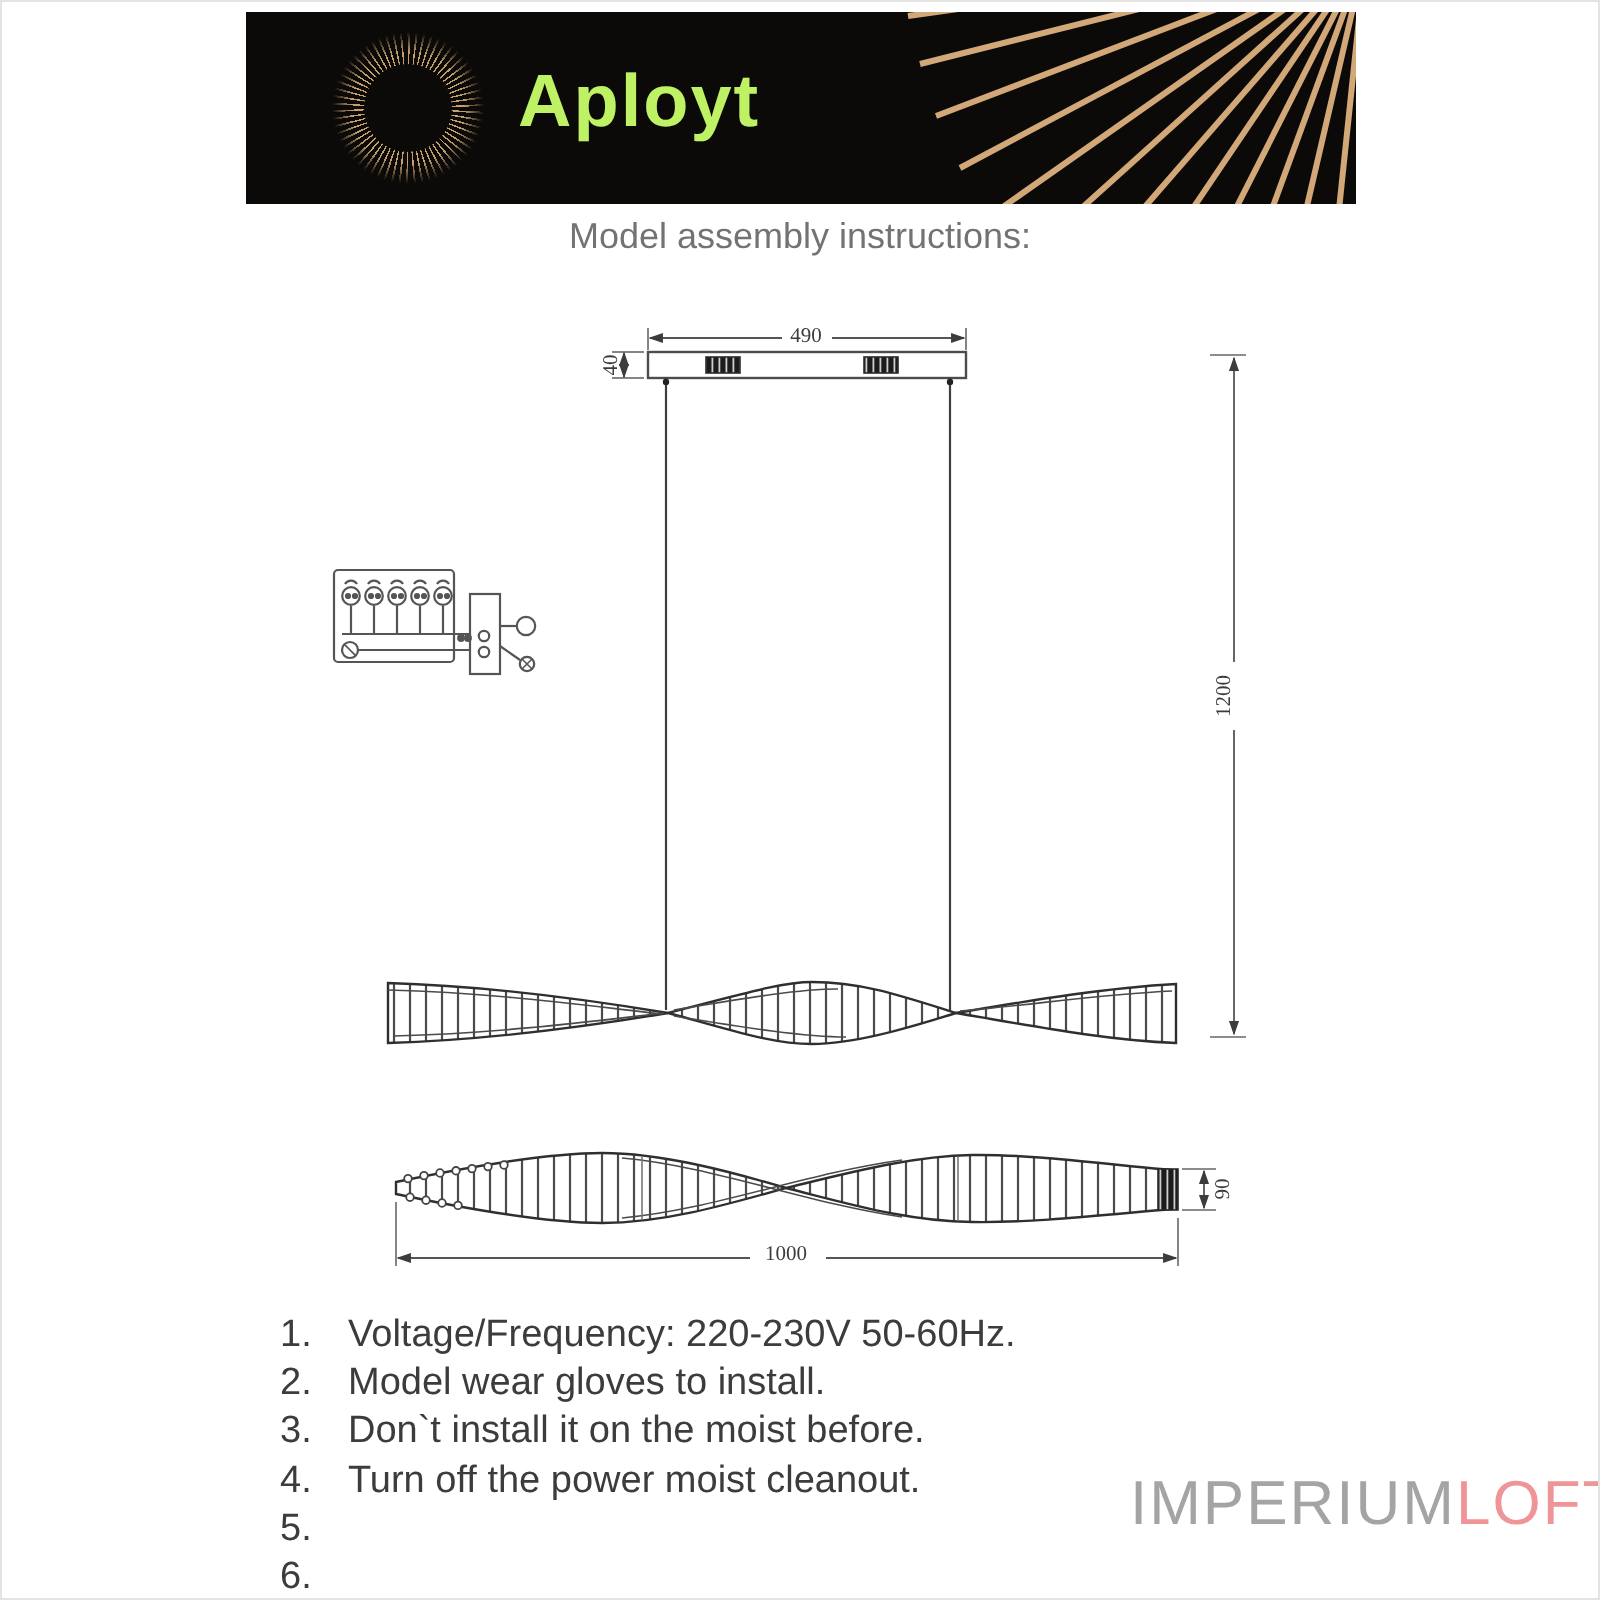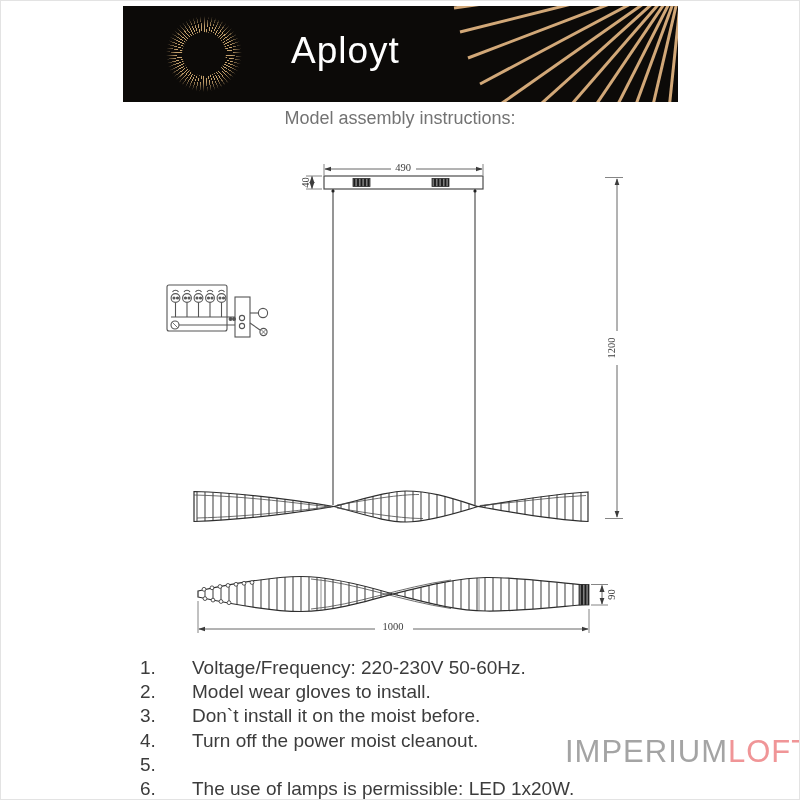--- a/index.html
+++ b/index.html
@@ -6,37 +6,37 @@
   .page{position:relative;width:798px;height:798px;border:1px solid #e3e3e3;background:#fff;
         font-family:"Liberation Sans",sans-serif;overflow:hidden;}
 
   
   .banner{position:absolute;left:122px;top:5px;width:555px;height:96px;background:#0c0a08;overflow:hidden;}
   .starburst{position:absolute;left:37px;top:4px;width:88px;height:88px;border-radius:50%;
      background:repeating-conic-gradient(#c3a06c 0deg 1.6deg, rgba(0,0,0,0) 1.6deg 5.8deg);
      -webkit-mask-image:radial-gradient(circle, transparent 0 21%, #000 27% 45%, transparent 61%);
      mask-image:radial-gradient(circle, transparent 0 21%, #000 27% 45%, transparent 61%);}
   .starcore{position:absolute;left:59px;top:26px;width:44px;height:44px;border-radius:50%;background:#0c0a08;}
-  .brand{position:absolute;left:136px;top:24px;font-size:37px;font-weight:400;letter-spacing:1px;
-         color:#ffffff;margin-left:32px;}
+  .brand{position:absolute;left:136px;top:24px;font-size:37px;font-weight:700;letter-spacing:1px;
+         color:#bef264;}
   .fan{position:absolute;right:0;top:0;}
 
   
   .title-block{position:absolute;left:0;top:106px;width:100%;text-align:center;color:#737373;}
   .title-line{font-size:18px;line-height:22px;}
 
   
   .drawing{position:absolute;left:130px;top:155px;}
   .dimtxt{font-family:"Liberation Serif",serif;font-size:10.5px;fill:#3c3c3c;}
 
   
   .instructions{position:absolute;left:0;top:656px;width:100%;z-index:2;}
   .row{display:flex;padding-left:139px;height:24.2px;align-items:flex-start;color:#3c3c3c;}
   .num{width:23px;font-size:19px;flex:none;}
-  .txt{font-size:19px;margin-left:29px;white-space:nowrap;}
+  .txt{font-size:19px;margin-left:11px;white-space:nowrap;}
 
   
   .watermark{position:absolute;left:564px;top:733px;z-index:1;font-size:31px;font-weight:400;
              letter-spacing:1px;white-space:nowrap;}
   .wm1{color:rgba(148,148,148,0.85);}
   .wm2{color:rgba(238,138,140,0.9);}
 </style>
 </head>
 <body>
 
@@ -236,21 +236,20 @@
     </div>
     <div class="row">
       <span class="num">4.</span>
       <span class="txt">Turn off the power moist cleanout.</span>
     </div>
     <div class="row">
       <span class="num">5.</span>
     </div>
     <div class="row">
       <span class="num">6.</span>
-      <span class="txt">The use of lamps is permissible: LED 1x20W.</span>
     </div>
   </div>
 
   <div class="watermark">
     <span class="wm1">IMPERIUM</span><span class="wm2">LOFT</span>
   </div>
 
 </div>
 
 </body></html>

